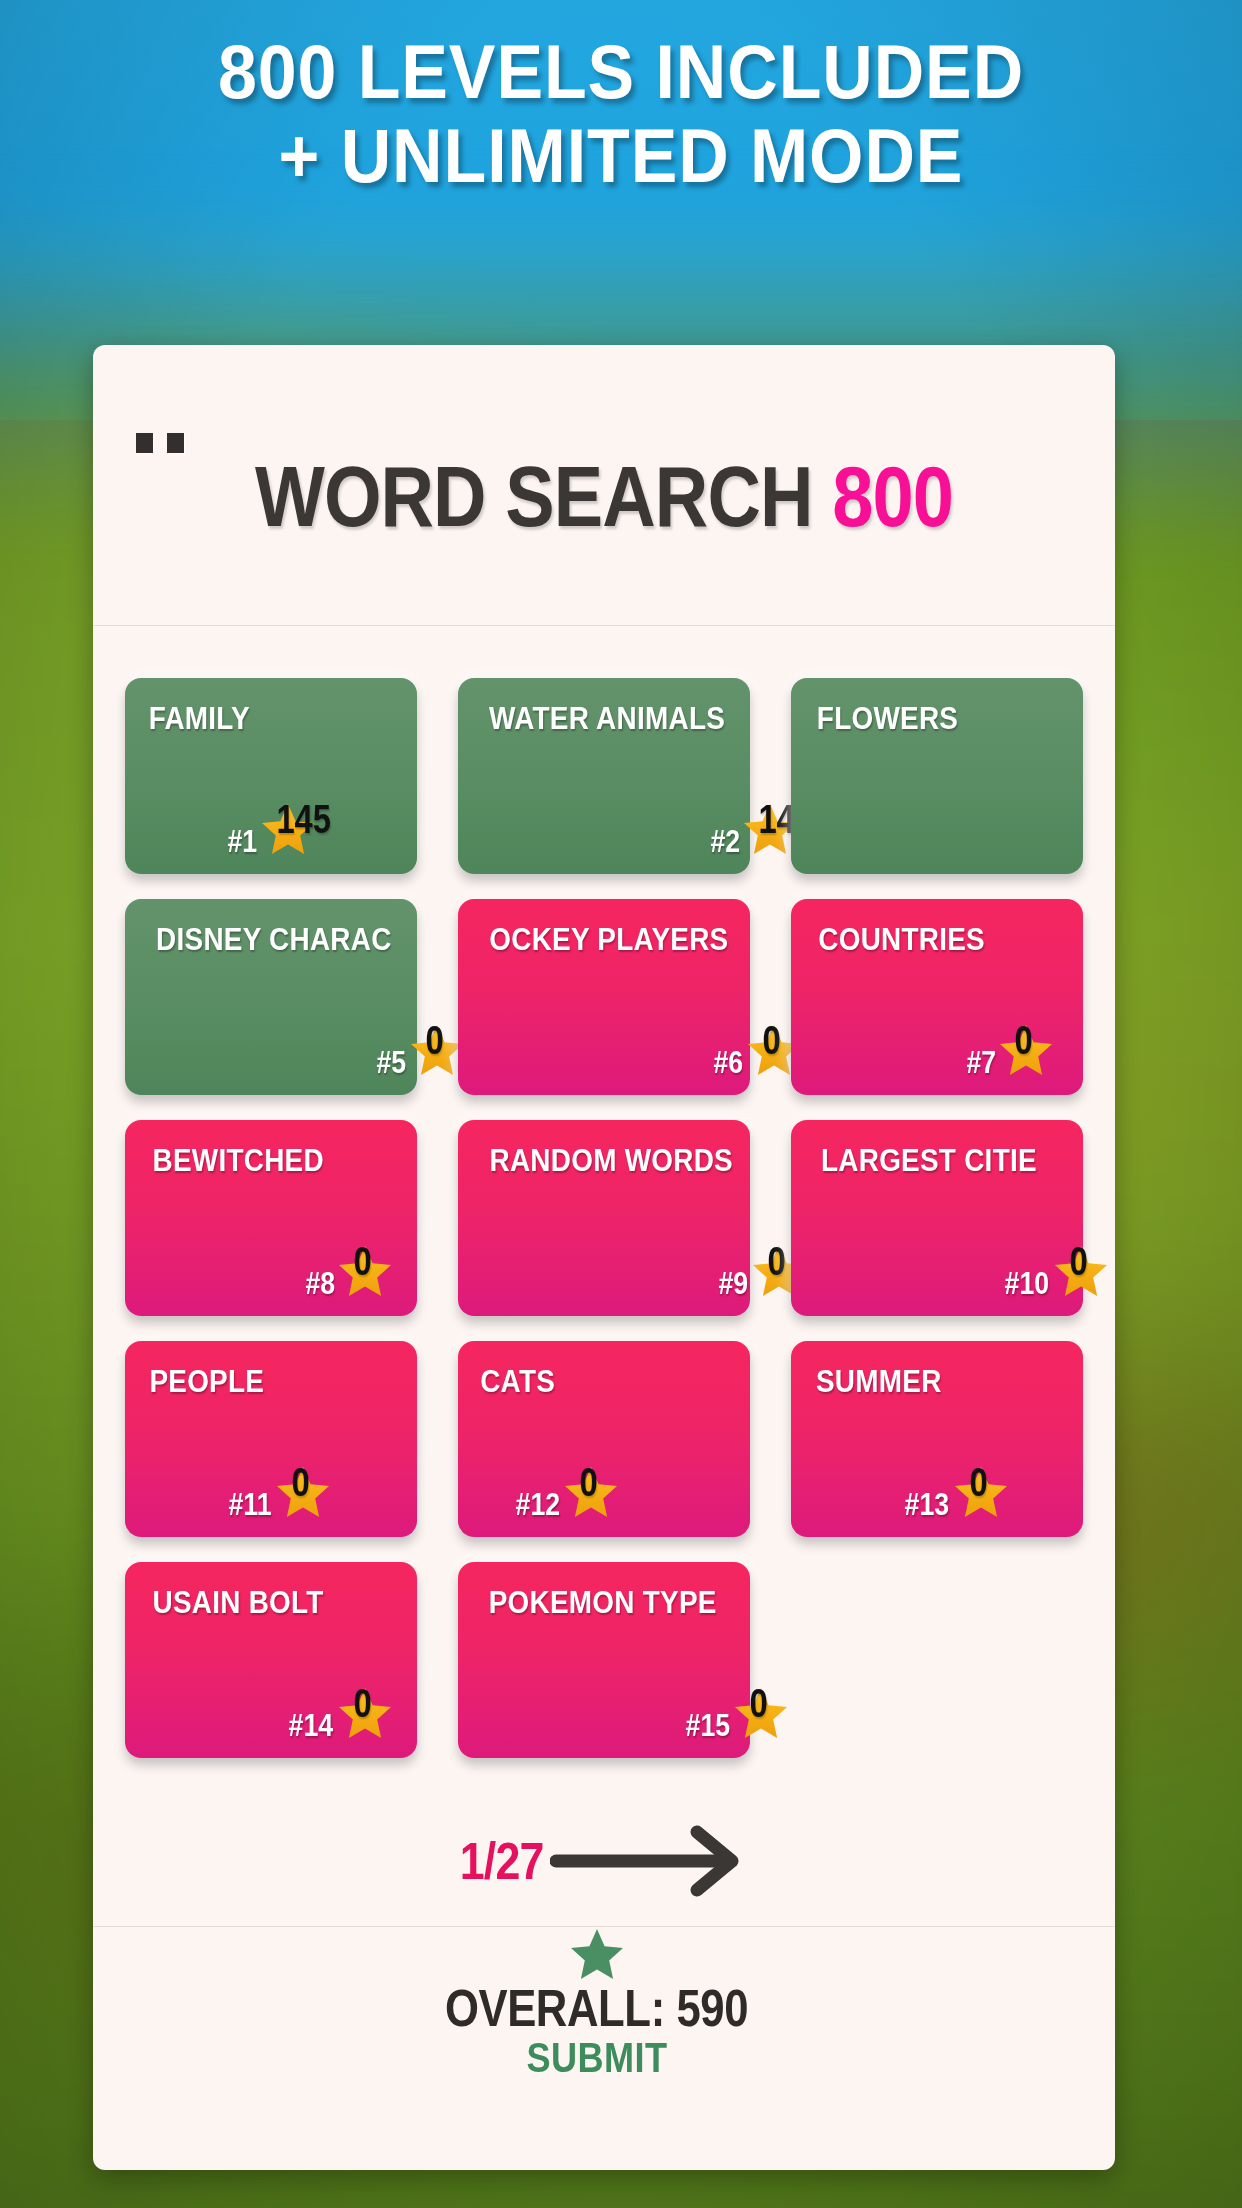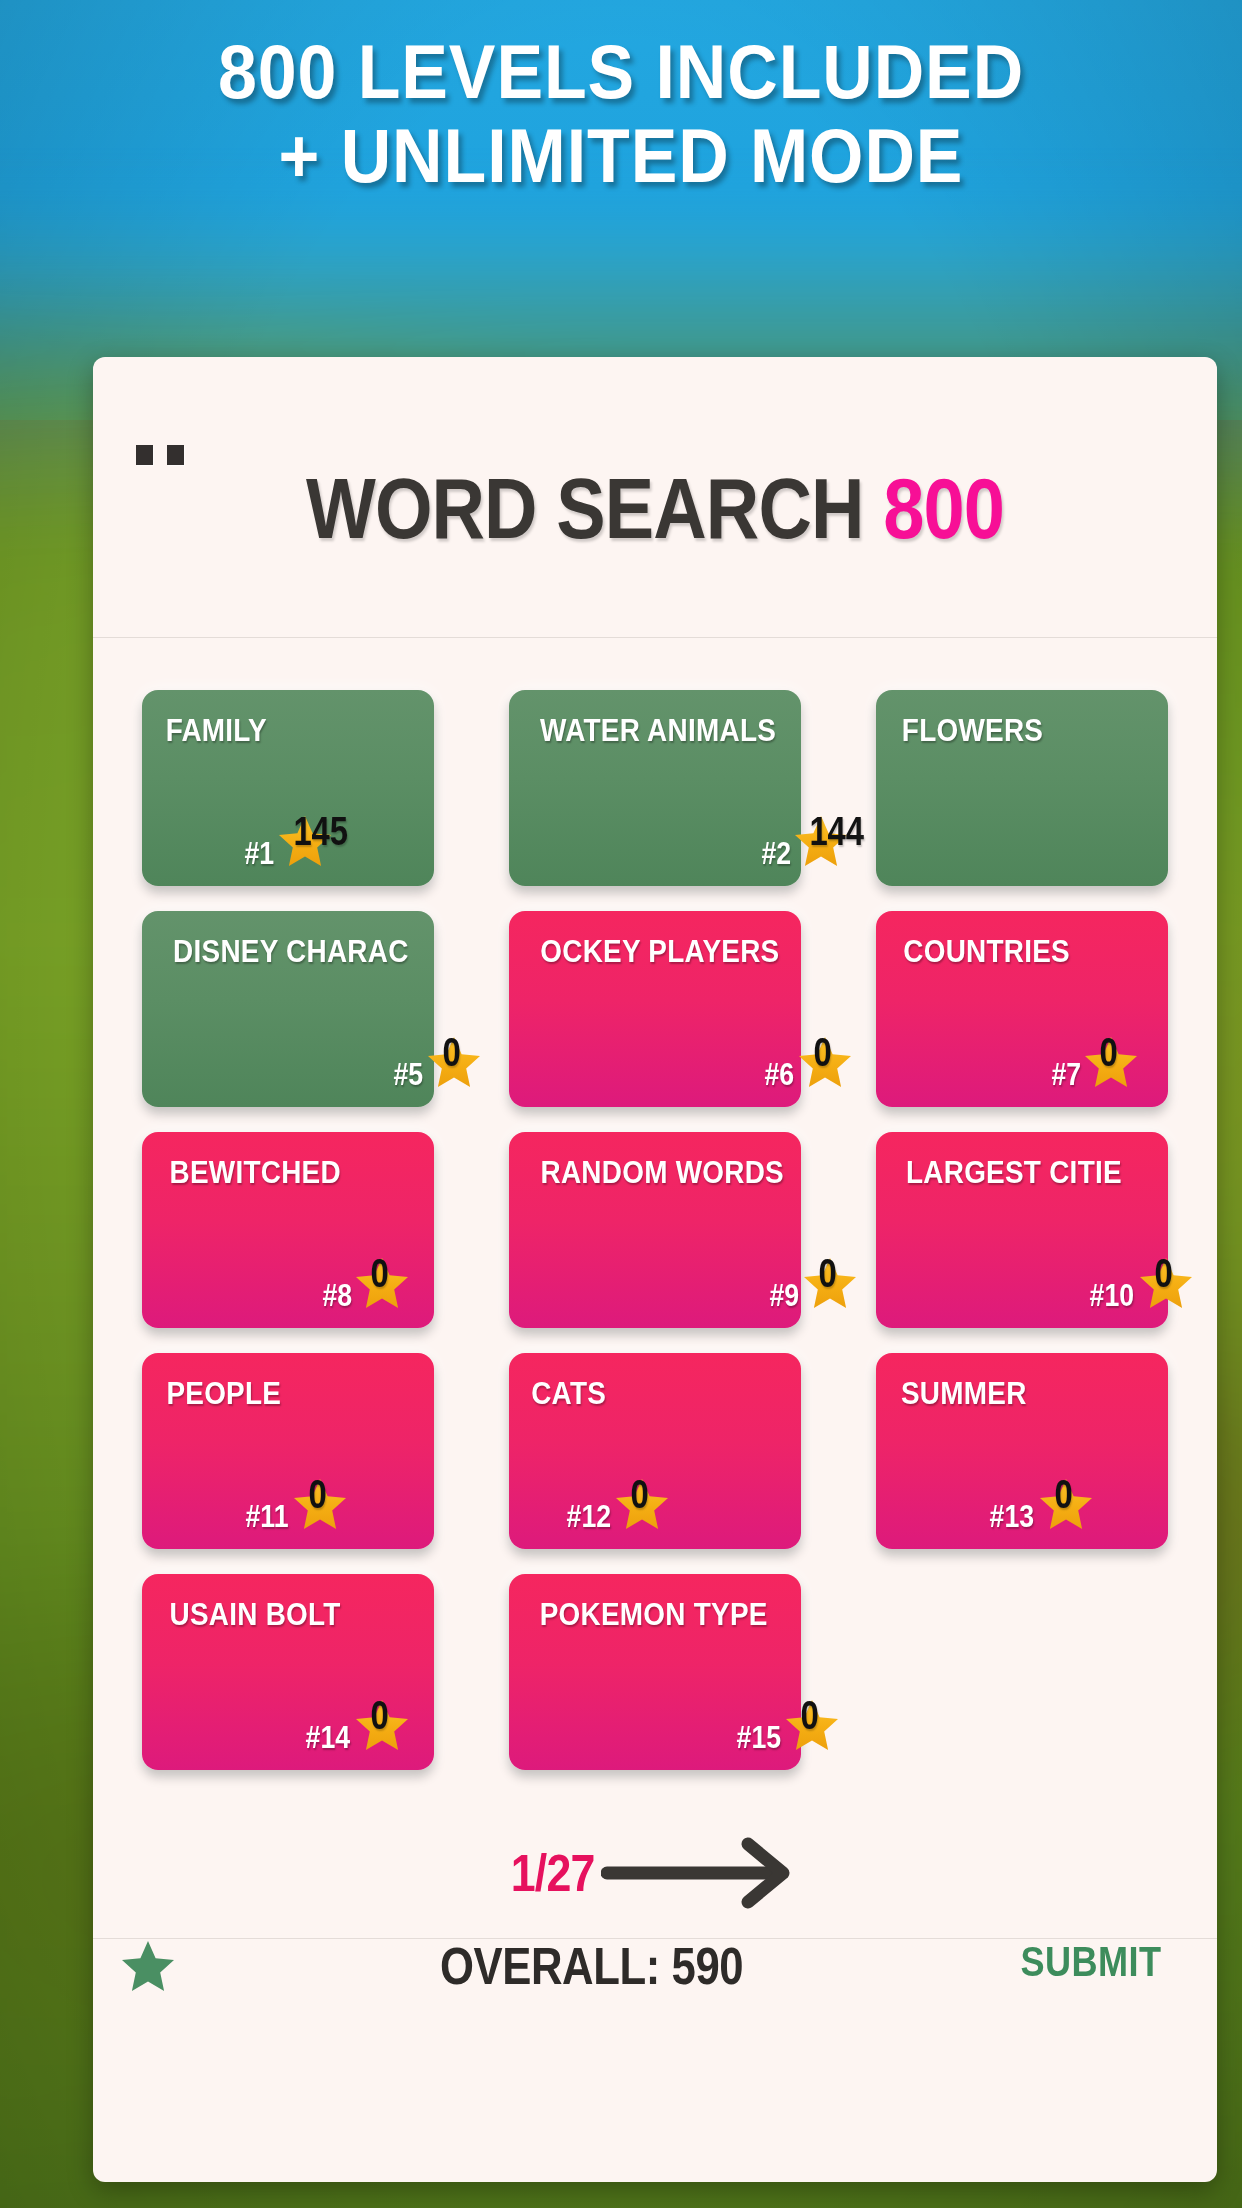--- a/index.html
+++ b/index.html
@@ -57,26 +57,25 @@
     transform:scaleX(.92);
     text-shadow:4px 5px 5px rgba(0,0,0,.30);
     font-stretch:condensed;
   }
   .promo div { white-space:nowrap; }
 
   
   .panel {
     position:absolute;
     left:93px; top:345px;
-    width:1124px; height:1825px;
+    width:1022px; height:1825px;
     background:#fdf5f2;
     border-radius:12px;
     box-shadow:0 8px 26px rgba(0,0,0,.30);
     overflow:hidden;
-    margin-top:12px;
   }
 
   
   .app-header {
     position:relative;
     height:280px;
   }
   .pause-icon {
     position:absolute;
     left:43px; top:88px;
@@ -204,21 +203,23 @@
 
   
   .footer-divider {
     height:1px;
     background:#e4dcd8;
     margin-top:10px;
   }
   .footer {
     height:143px;
     display:flex;
+    align-items:center;
     padding:0 42px 0 27px;
+    flex-direction:column;
   }
   .footer-star { width:56px; height:54px; flex:0 0 auto; }
   .footer-star svg { width:100%; height:100%; display:block; }
   .footer-overall {
     flex:1 1 auto;
     text-align:center;
     font-weight:bold;
     font-size:52px;
     line-height:54px;
     color:#2e2b29;

